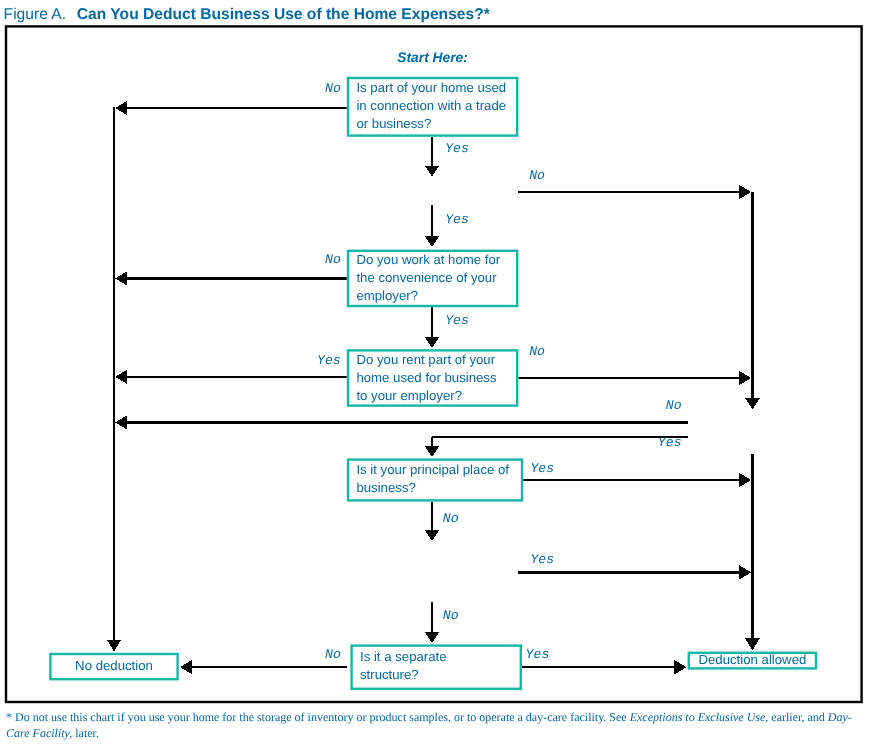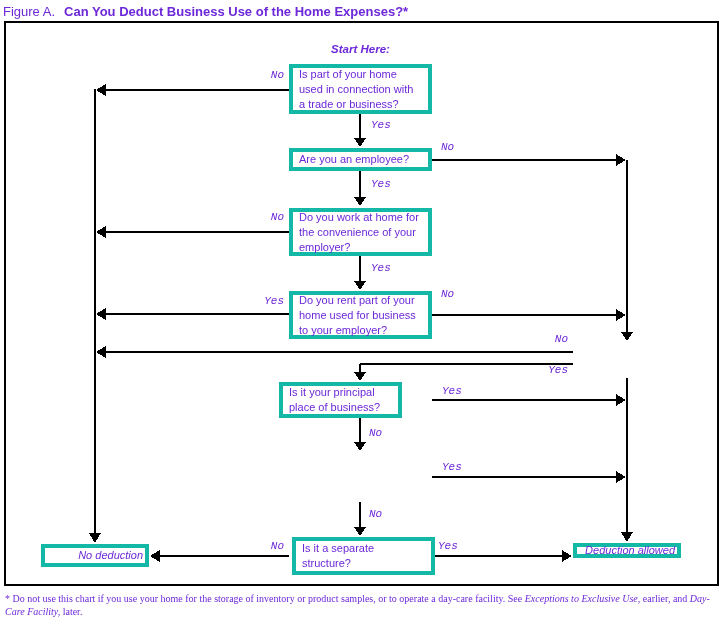--- a/index.html
+++ b/index.html
@@ -1,27 +1,27 @@
 <!DOCTYPE html>
 <html><head>
 <meta charset="utf-8">
 <style>
   html,body{margin:0;padding:0;background:#fff;}
-  .page{position:relative;width:725px;height:626px;background:#fff;color:#6d28d9;
+  .page{position:relative;width:725px;height:626px;background:#fff;color:#0369a1;
         font-family:"Liberation Sans",sans-serif;overflow:hidden;}
   .title{position:absolute;top:4px;left:3px;font-size:13px;white-space:nowrap;}
   .title-prefix{font-weight:400;}
   .title-main{font-weight:700;margin-left:9px;}
   .frame{position:absolute;left:4px;top:21px;width:715px;height:565px;border:2px solid #000;box-sizing:border-box;}
   svg.wires{position:absolute;left:0;top:0;pointer-events:none;}
   svg.wires line{stroke:#000;stroke-width:2;}
   svg.wires polygon{fill:#000;stroke:none;}
-  .node{position:absolute;box-sizing:border-box;border:4px solid #14b8a6;background:#fff;
+  .node{position:absolute;box-sizing:border-box;border:2px solid #14b8a6;background:#fff;
         display:flex;align-items:center;padding:1px 6px;font-size:11px;line-height:15px;}
-  .node.terminal{justify-content:flex-end;text-align:center;padding:1px 2px;font-style:italic;}
+  .node.terminal{justify-content:center;text-align:center;padding:1px 2px;}
   .lbl{position:absolute;font-style:italic;font-size:11px;line-height:11px;white-space:nowrap;font-family:Liberation Mono, monospace;}
   .lbl.r{text-align:right;}
   .start{position:absolute;left:289px;top:43px;width:143px;text-align:center;
          font-weight:700;font-style:italic;font-size:11.5px;}
   .footnote{position:absolute;left:5px;top:593px;width:716px;font-size:10px;line-height:12.5px;font-family:Liberation Serif, serif;}
   .footnote .it{font-style:italic;}
 </style>
 </head>
 <body>
 
@@ -92,30 +92,27 @@
 
     <line x1="432" y1="556" x2="562" y2="556"></line>
     <polygon points="562,550 562,562 572,556"></polygon>
   </svg>
 
   <div class="start">Start Here:</div>
 
   <div class="node" style="left:289px;top:64px;width:143px;height:50px">
     <span>Is part of your home used in connection with a trade or business?</span>
   </div>
-  <div class="node" style="left:289px;top:148px;width:143px;height:23px">
-    <span>Are you an employee?</span>
-  </div>
   <div class="node" style="left:289px;top:208px;width:143px;height:48px">
     <span>Do you work at home for the convenience of your employer?</span>
   </div>
   <div class="node" style="left:289px;top:291px;width:143px;height:48px">
     <span>Do you rent part of your home used for business to your employer?</span>
   </div>
-  <div class="node" style="left:279px;top:382px;width:123px;height:36px">
+  <div class="node" style="left:289px;top:382px;width:147px;height:36px">
     <span>Is it your principal place of business?</span>
   </div>
   <div class="node" style="left:292px;top:537px;width:143px;height:38px">
     <span style="display:block;width:100px">Is it a separate structure?</span>
   </div>
 
   <div class="node terminal" style="left:41px;top:544px;width:108px;height:23px">
     <span>No deduction</span>
   </div>
   <div class="node terminal" style="left:573px;top:543px;width:108px;height:15px">

